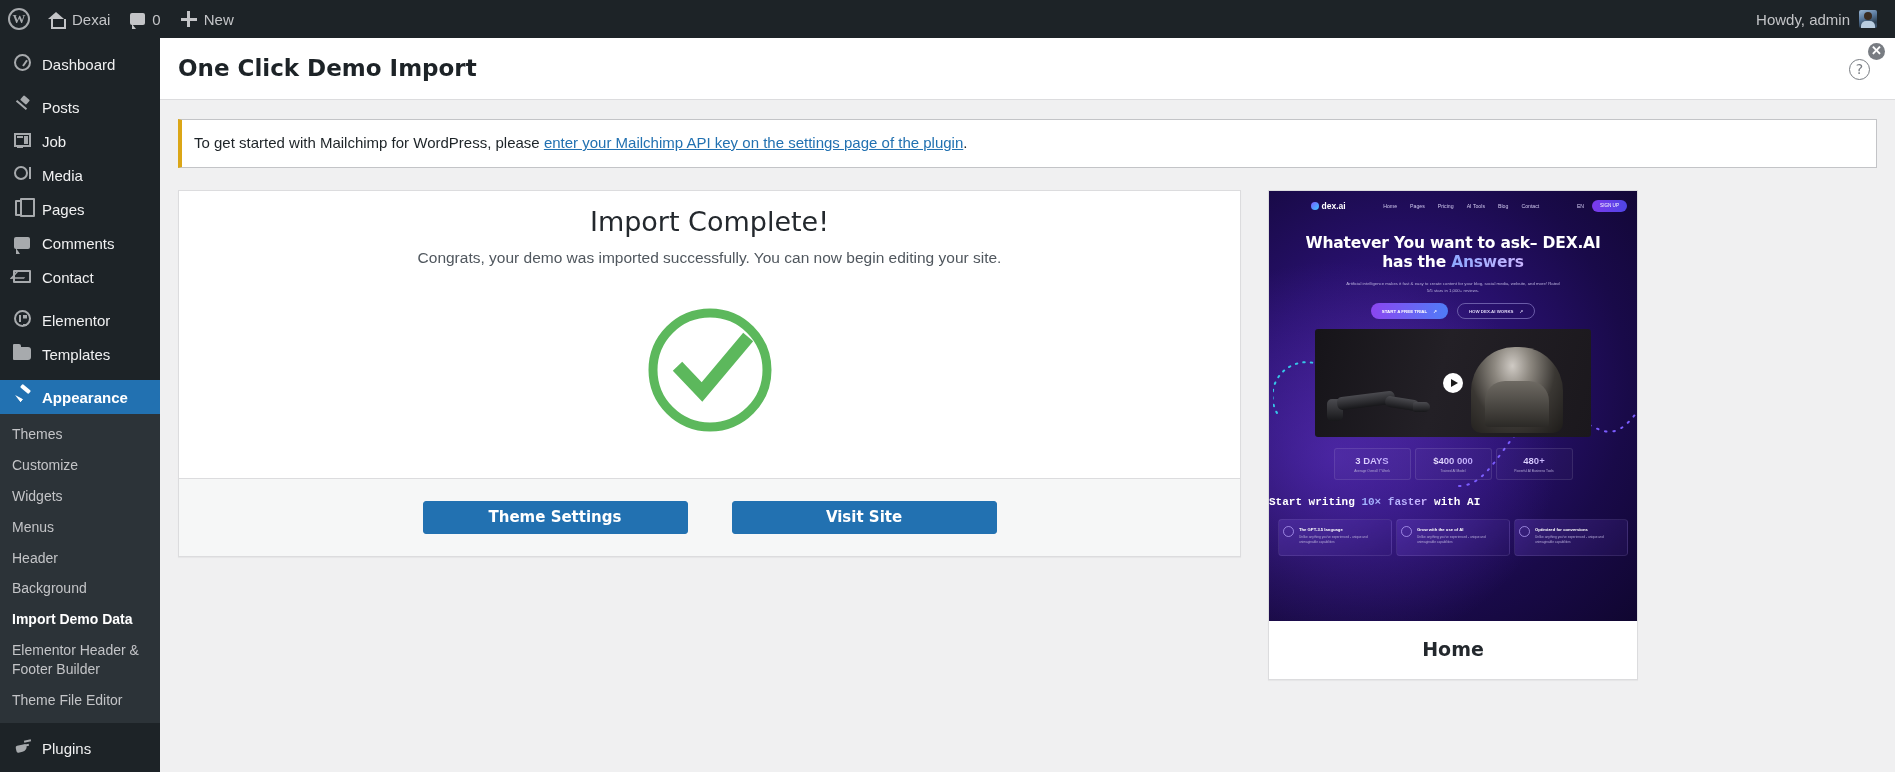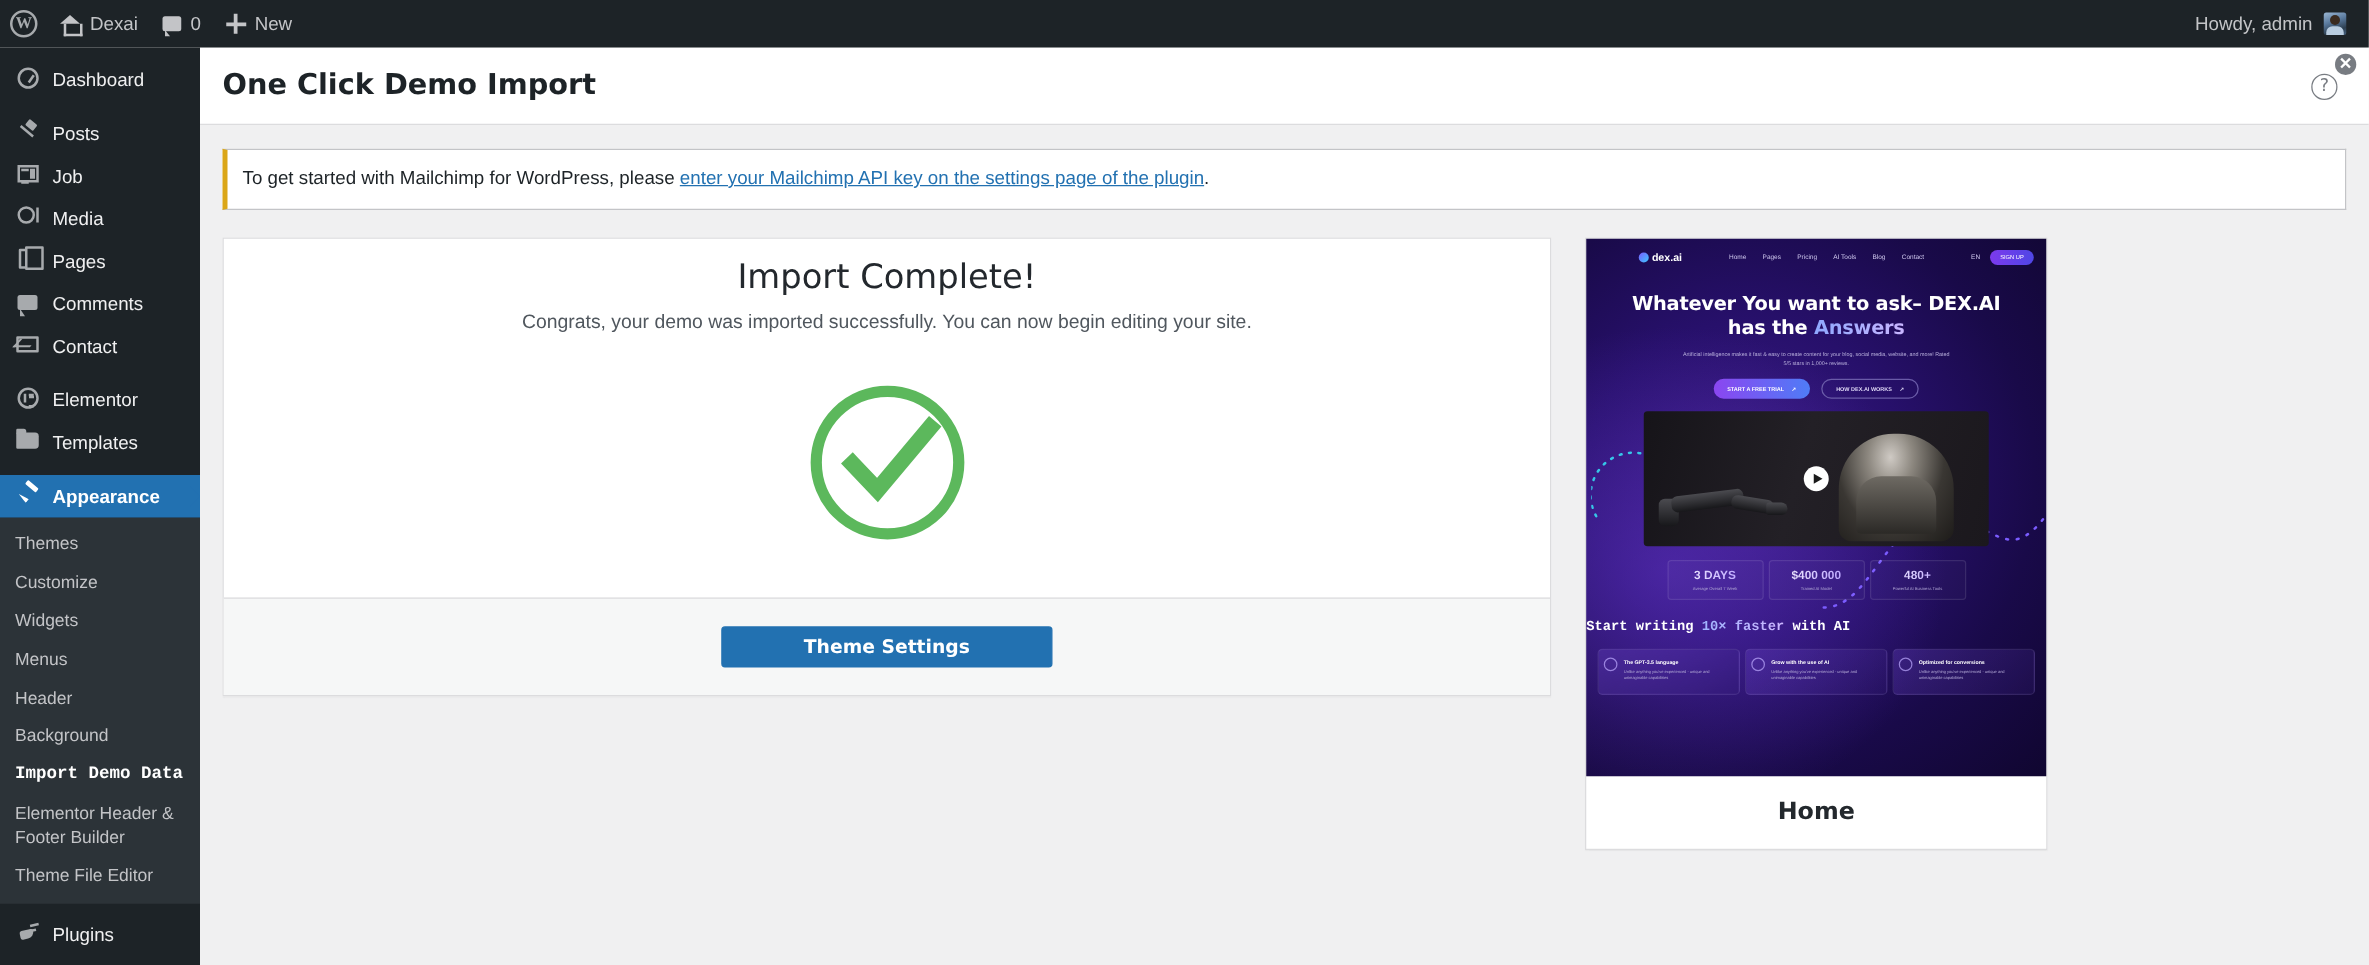--- a/index.html
+++ b/index.html
@@ -112,21 +112,21 @@
     content: ""; position: absolute; right: -8px; top: 50%;
     transform: translateY(-50%);
     border: 8px solid transparent; border-left-color: #2271b1;
   }
   .menu-sep { height: 9px; }
   .submenu { background: #2c3338; padding: 5px 0 7px 0; }
   .sub-item {
     display: block; padding: 6px 0 6px 12px;
     color: #c3c4c7; font-size: 14px; cursor: pointer; line-height: 1.35;
   }
-  .sub-item.current { color: #fff; font-weight: 700; font-family: Liberation Mono, monospace; }
+  .sub-item.current { color: #fff; font-weight: 700; }
   .ico { display: inline-block; position: relative; }
 
   
   .ic-dash { width:17px; height:17px; border-radius:50%; border:2px solid currentColor; }
   .ic-dash::after { content:""; position:absolute; left:6px; top:3px; width:2px; height:7px;
     background: currentColor; transform: rotate(35deg); transform-origin: bottom; }
   .ic-pin { width:17px; height:17px; }
   .ic-pin::before { content:""; position:absolute; left:7px; top:0; width:8px; height:6px;
     background: currentColor; transform: rotate(40deg); border-radius:1px; }
   .ic-pin::after { content:""; position:absolute; left:1px; top:7px; width:13px; height:2px;
@@ -497,20 +497,21 @@
           <div id="complete-desc">Congrats, your demo was imported successfully. You can now begin editing your site.</div>
           <div id="check-wrap">
             <svg width="140" height="140" viewBox="0 0 140 140">
               <circle cx="70" cy="70" r="57" fill="none" stroke="#5cb85c" stroke-width="9"></circle>
               <path d="M42 71 L62 92 L104 42" fill="none" stroke="#5cb85c" stroke-width="13" stroke-linecap="square" stroke-linejoin="miter"></path>
             </svg>
           </div>
         </div>
         <div id="panel-footer">
           <button class="big-btn">Theme Settings</button>
+          <button class="big-btn">Visit Site</button>
         </div>
       </div>
 
       <div id="theme-card">
         <div id="theme-shot">
 
           <svg class="tdots" viewBox="0 0 190 95">
             <path d="M2 90 C40 90 52 18 95 18 C140 18 150 66 188 4" fill="none" stroke="#7b5cff" stroke-width="2" stroke-dasharray="1.5 7" stroke-linecap="round"></path>
           </svg>
           <svg class="tdots2" viewBox="0 0 58 58">

